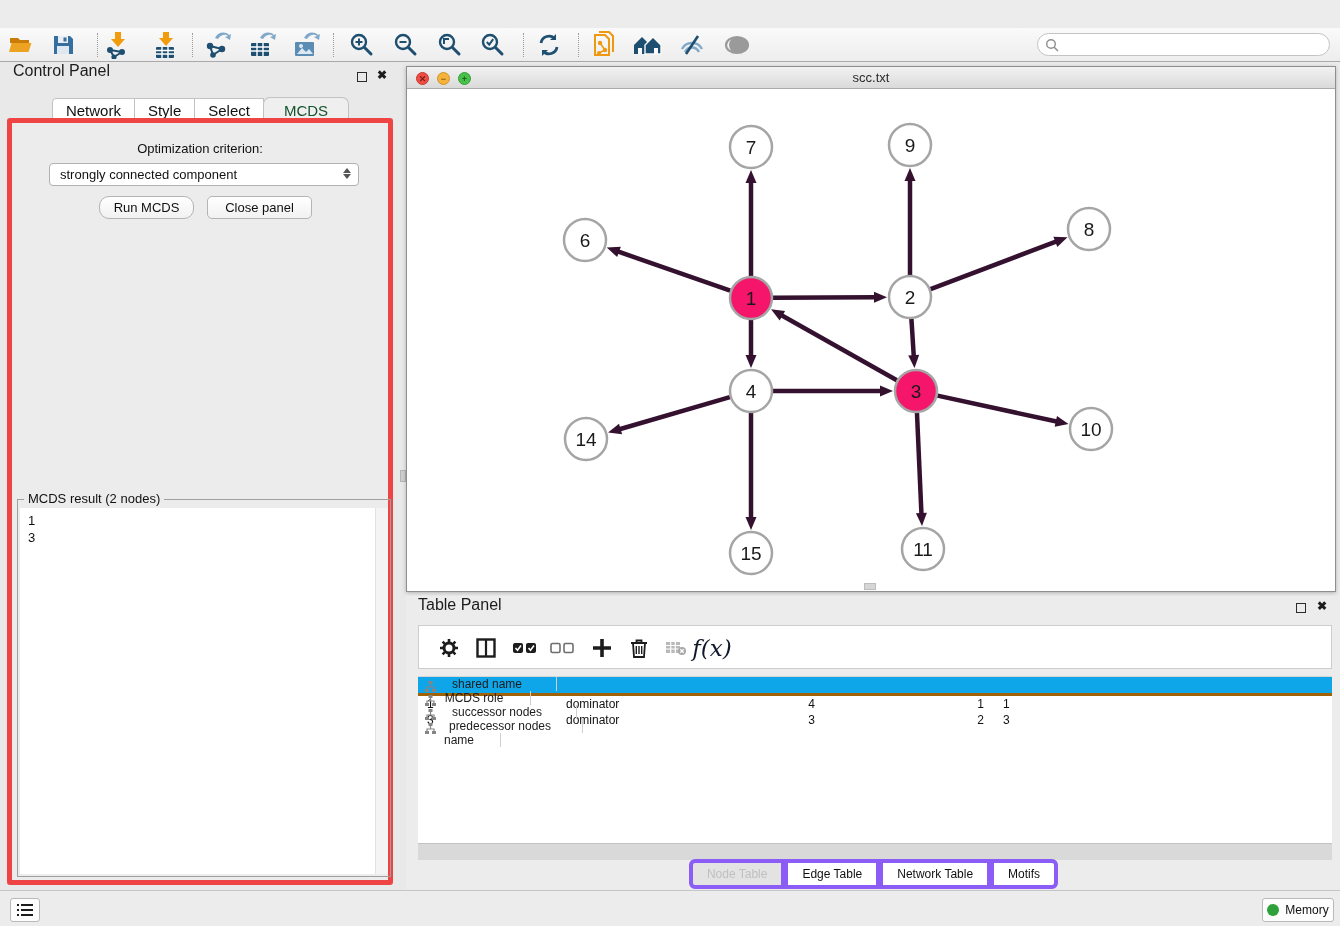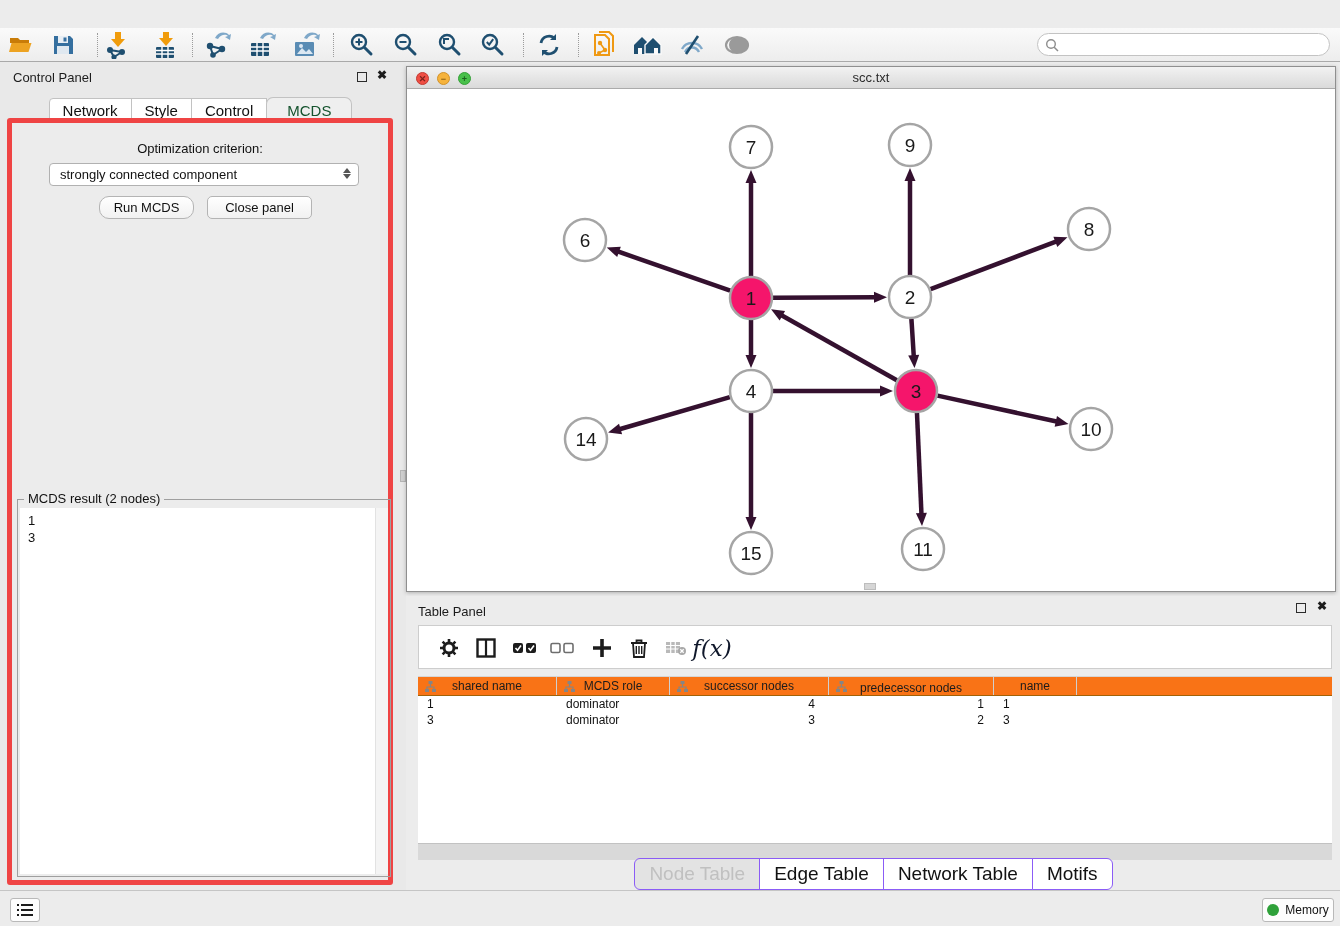--- a/index.html
+++ b/index.html
@@ -21,21 +21,21 @@
     background:linear-gradient(#fafafa,#ededed); border-bottom:1px solid #a9a9a9; }
   .tbtn { position:absolute; top:2px; width:34px; height:30px; display:flex; align-items:center; justify-content:center; }
   .tsep { position:absolute; top:5px; height:24px; width:0; border-left:1px dotted #9b9b9b; }
   .searchbox { position:absolute; left:1037px; top:5px; width:293px; height:23px; background:#fff;
     border:1px solid #c3c3c3; border-radius:12px; display:flex; align-items:center; padding-left:7px; }
   .searchbox input { border:none; outline:none; flex:1; font-size:12px; background:transparent; margin-left:5px; }
 
   
   .control-panel { position:absolute; left:0; top:62px; width:400px; bottom:36px; background:#e9e9e9; }
   .panel-head { position:absolute; left:0; top:0; right:0; height:30px; }
-  .panel-head .ptitle { position:absolute; left:13px; top:8px; font-size:13px; color:#1c1c1c; }
+  .panel-head .ptitle { position:absolute; left:13px; top:0; font-size:16px; color:#1c1c1c; }
   .icon-float { position:absolute; top:10px; width:10px; height:10px; border:1.5px solid #2b2b2b; }
   .icon-close { position:absolute; top:6px; font-size:12px; font-weight:bold; color:#1c1c1c; }
 
   .cp-tabs { position:absolute; left:0; top:35px; width:100%; display:flex; justify-content:center; align-items:flex-end; }
   .cp-tab { background:#fff; border:1px solid #c2c2c2; margin-right:-1px; padding:3px 13px 4px;
     font-size:15px; color:#111; }
   .cp-tab.first { border-top-left-radius:4px; border-bottom-left-radius:4px; }
   .cp-tab.mcds { background:#efefef; color:#14532d; border-radius:7px 7px 0 0;
     padding:4px 20px 7px; margin-bottom:-2px; border-bottom:none; }
 
@@ -82,31 +82,31 @@
   .net-canvas svg { display:block; }
   .hgrip { position:absolute; left:457px; bottom:1px; width:12px; height:7px; background:#d6d6d6; border:1px solid #bdbdbd; }
 
   
   .table-panel { position:absolute; left:406px; top:596px; width:934px; bottom:36px; background:#ececec; }
   .tp-toolbar { position:absolute; left:12px; right:8px; top:29px; height:44px; background:#fff; border:1px solid #cdcdcd; }
   .tp-ic { position:absolute; top:9px; width:26px; height:26px; display:flex; align-items:center; justify-content:center; }
   .fx { font-family:"DejaVu Serif", serif; font-style:italic; font-size:23px; color:#0f172a; }
 
   .tp-table { position:absolute; left:12px; right:8px; top:80px; height:167px; background:#fff; border-top:1px solid #d5d5d5; }
-  .th-row { display:flex; height:19px; background:#f97316; border-bottom:1px solid #a16207; }
+  .th-row { display:flex; height:19px; background:#0ea5e9; border-bottom:3px solid #a16207;flex-direction:column; }
   .th-cell { position:relative; height:100%; border-right:1px solid #cfcfcf; display:flex; align-items:center; justify-content:center; font-size:12px; color:#1c1c1c; }
   .th-cell .hicon { position:absolute; left:7px; top:4px; }
   .td-row { display:flex; height:16px; font-size:12px; color:#111; }
   .td-cell { height:100%; line-height:16px; overflow:hidden; }
   .c0 { width:139px; } .c1 { width:113px; } .c2 { width:159px; } .c3 { width:165px;align-items:flex-end; } .c4 { width:83px; }
   .al { padding-left:9px; } .ar { text-align:right; } .c2.ar { padding-right:14px; } .c3.ar { padding-right:10px; }
 
   .tp-strip { position:absolute; left:12px; right:8px; top:247px; height:17px; background:#d9d9d9; border-top:1px solid #c2c2c2; }
   .tp-tabs { position:absolute; left:0; right:0; top:264px; height:28px; display:flex; justify-content:center; align-items:center; }
-  .bt-tab { background:#fff; border:1px solid #8b5cf6; margin-right:-1px; padding:4px 14px; font-size:19px; color:#111; }
+  .bt-tab { background:#fff; border:4px solid #8b5cf6; margin-right:-1px; padding:4px 14px; font-size:12px; color:#111; }
   .bt-tab.sel { background:#e3e3e3; color:#c0c0c0; border-top-left-radius:6px; border-bottom-left-radius:6px; }
   .bt-tab.last { border-top-right-radius:6px; border-bottom-right-radius:6px; }
 
   
   .statusbar { position:absolute; left:0; right:0; bottom:0; height:36px; background:#ececec; border-top:1px solid #c5c5c5; }
   .sb-btn { position:absolute; top:7px; height:24px; background:#fdfdfd; border:1px solid #b9b9b9; border-radius:3px;
     display:flex; align-items:center; justify-content:center; }
   .sb-list { left:10px; width:30px; }
   .sb-mem { right:6px; width:72px; gap:6px; font-size:12px; color:#111; }
   .mem-dot { width:12px; height:12px; border-radius:50%; background:#2fa13a; }
@@ -261,21 +261,21 @@
 
   <div class="control-panel">
     <div class="panel-head">
       <span class="ptitle">Control Panel</span>
       <span class="icon-float" style="right:33px"></span>
       <span class="icon-close" style="right:13px">✖</span>
     </div>
     <div class="cp-tabs">
       <span class="cp-tab first">Network</span>
       <span class="cp-tab">Style</span>
-      <span class="cp-tab">Control</span>
+      <span class="cp-tab">Select</span>
       <span class="cp-tab mcds">MCDS</span>
     </div>
     <div class="cp-body">
       <div class="opt-label">Optimization criterion:</div>
       <div class="criterion">
         <span>strongly connected component</span>
         <span class="stepper">
             <span class="tri-up"></span>
             <span class="tri-dn"></span>
           </span>

